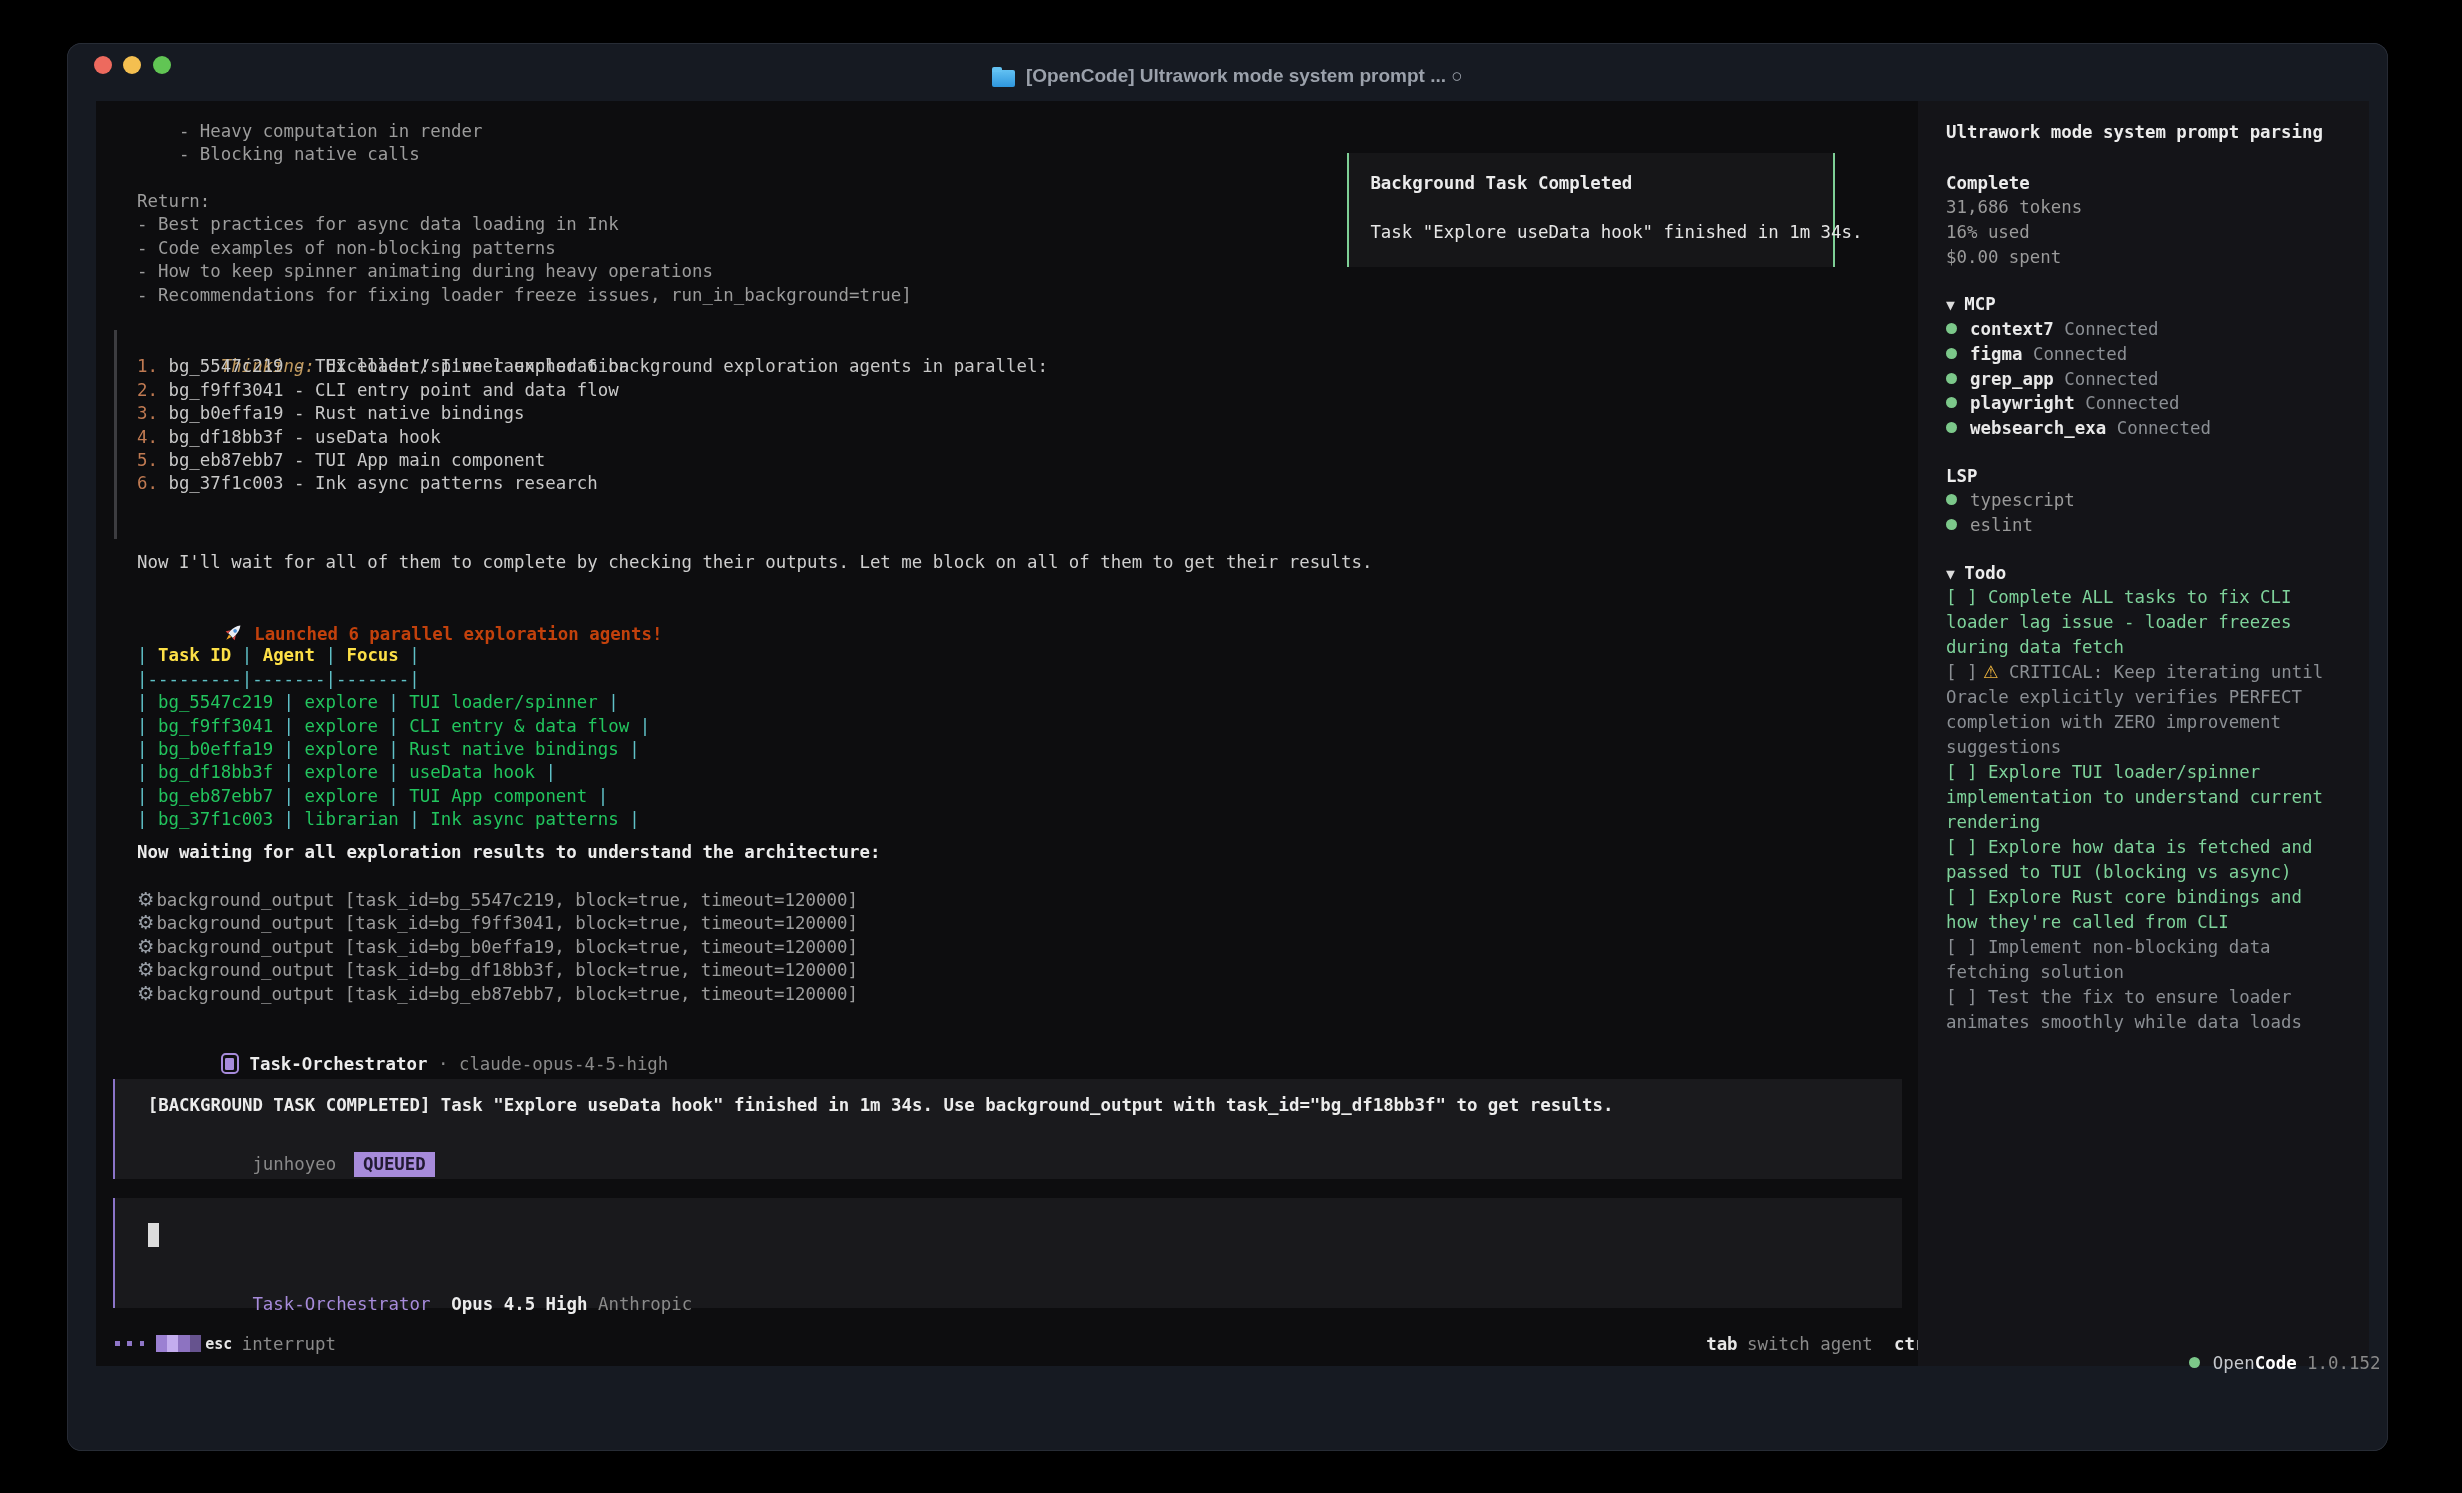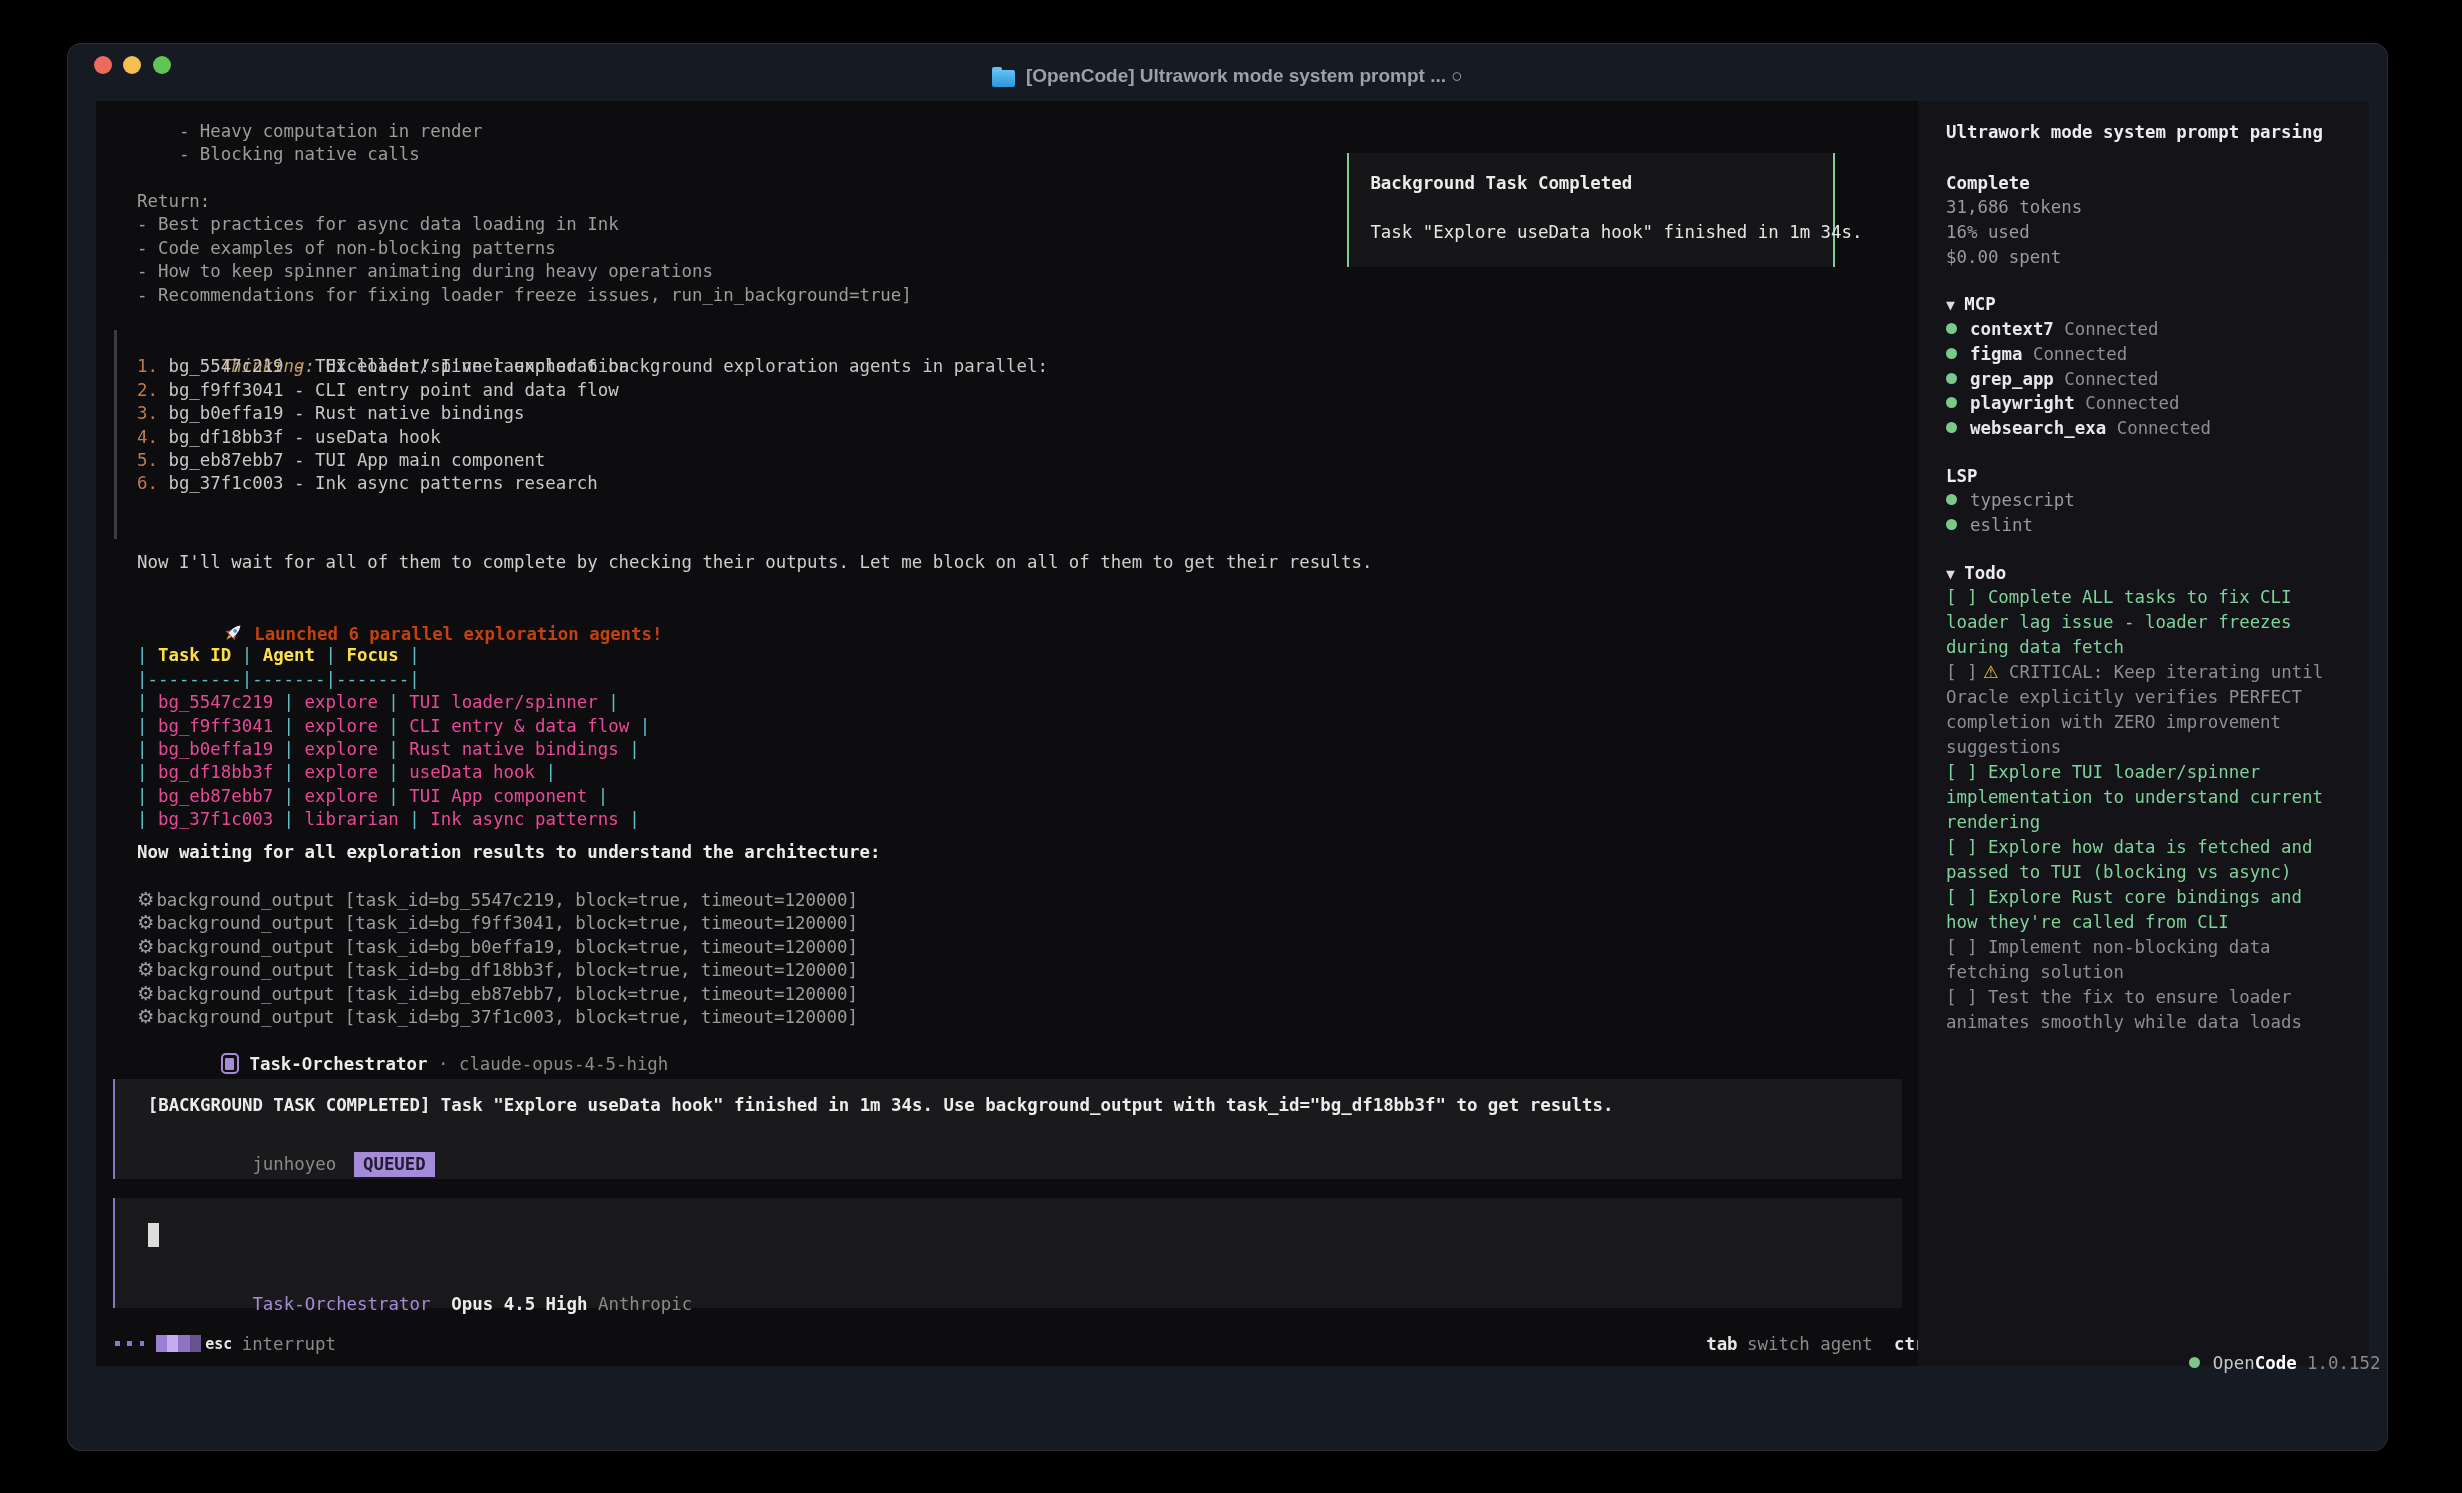--- a/index.html
+++ b/index.html
@@ -29,21 +29,21 @@
   .line { position:absolute; left:41px; white-space:pre; font-size:17.4px; line-height:23.4px; height:23.4px; }
   .t-gray  { color:#9c9c9c; }
   .t-light { color:#c8c8c8; }
   .t-soft  { color:#cfcfcf; }
   .t-white { color:#ececec; font-weight:bold; }
   .dim     { color:#8a8a8a; }
   .gold    { color:#c19a5f; font-style:italic; }
   .num     { color:#c07a52; }
   .teal    { color:#5fc0c7; }
   .thead   { color:#fde047; font-weight:bold; }
-  .trow    { color:#ec4899; }
+  .trow    { color:#22c55e; }
   .orange  { color:#c2410c; font-weight:bold; }
   .purple  { color:#a78bdb; }
 
   .think-border { position:absolute; left:18px; top:229px; width:2.7px; height:209px; background:#3c3c40; }
   .gear { font-family:"DejaVu Sans", sans-serif; color:#9aa0a8; font-size:19.4px; margin-right:2px; }
 
   .agent-icon { display:inline-block; width:18px; height:21px; border:2px solid #a78bdb;
     border-radius:4.7px; vertical-align:-4px; margin-right:10.7px; position:relative; }
   .agent-icon i { position:absolute; left:2.7px; right:2.7px; top:2.7px; bottom:2.7px;
     background:#a78bdb; border-radius:1.3px; display:block; }
@@ -149,21 +149,20 @@
       <div class="line" style="top:684px"><span class="teal">|</span><span class="trow"> bg_eb87ebb7 </span><span class="teal">|</span><span class="trow"> explore </span><span class="teal">|</span><span class="trow"> TUI App component </span><span class="teal">|</span></div>
       <div class="line" style="top:707px"><span class="teal">|</span><span class="trow"> bg_37f1c003 </span><span class="teal">|</span><span class="trow"> librarian </span><span class="teal">|</span><span class="trow"> Ink async patterns </span><span class="teal">|</span></div>
 
       <div class="line t-white" style="top:740px">Now waiting for all exploration results to understand the architecture:</div>
 
       <div class="line" style="top:787px"><span class="gear">⚙</span><span class="t-gray">background_output [task_id=bg_5547c219, block=true, timeout=120000]</span></div>
       <div class="line" style="top:810px"><span class="gear">⚙</span><span class="t-gray">background_output [task_id=bg_f9ff3041, block=true, timeout=120000]</span></div>
       <div class="line" style="top:834px"><span class="gear">⚙</span><span class="t-gray">background_output [task_id=bg_b0effa19, block=true, timeout=120000]</span></div>
       <div class="line" style="top:857px"><span class="gear">⚙</span><span class="t-gray">background_output [task_id=bg_df18bb3f, block=true, timeout=120000]</span></div>
       <div class="line" style="top:881px"><span class="gear">⚙</span><span class="t-gray">background_output [task_id=bg_eb87ebb7, block=true, timeout=120000]</span></div>
-      <div class="line" style="top:904px"><span class="gear">⚙</span><span class="t-gray">background_output [task_id=bg_37f1c003, block=true, timeout=120000]</span></div>
 
       <div class="line" style="top:929px">
         <span class="agent-icon"><i></i></span><span class="t-white">Task-Orchestrator</span><span class="dim"> </span><span class="dim">·</span><span class="dim"> </span><span class="dim">claude-opus-4-5-high</span>
       </div>
 
       <div class="msgbox box-completed">
         <div class="bline t-white" style="top:14.7px">[BACKGROUND TASK COMPLETED] Task "Explore useData hook" finished in 1m 34s. Use background_output with task_id="bg_df18bb3f" to get results.</div>
         <div class="bline" style="top:50px">
           <span class="dim">junhoyeo</span><span class="badge">QUEUED</span>
         </div>

